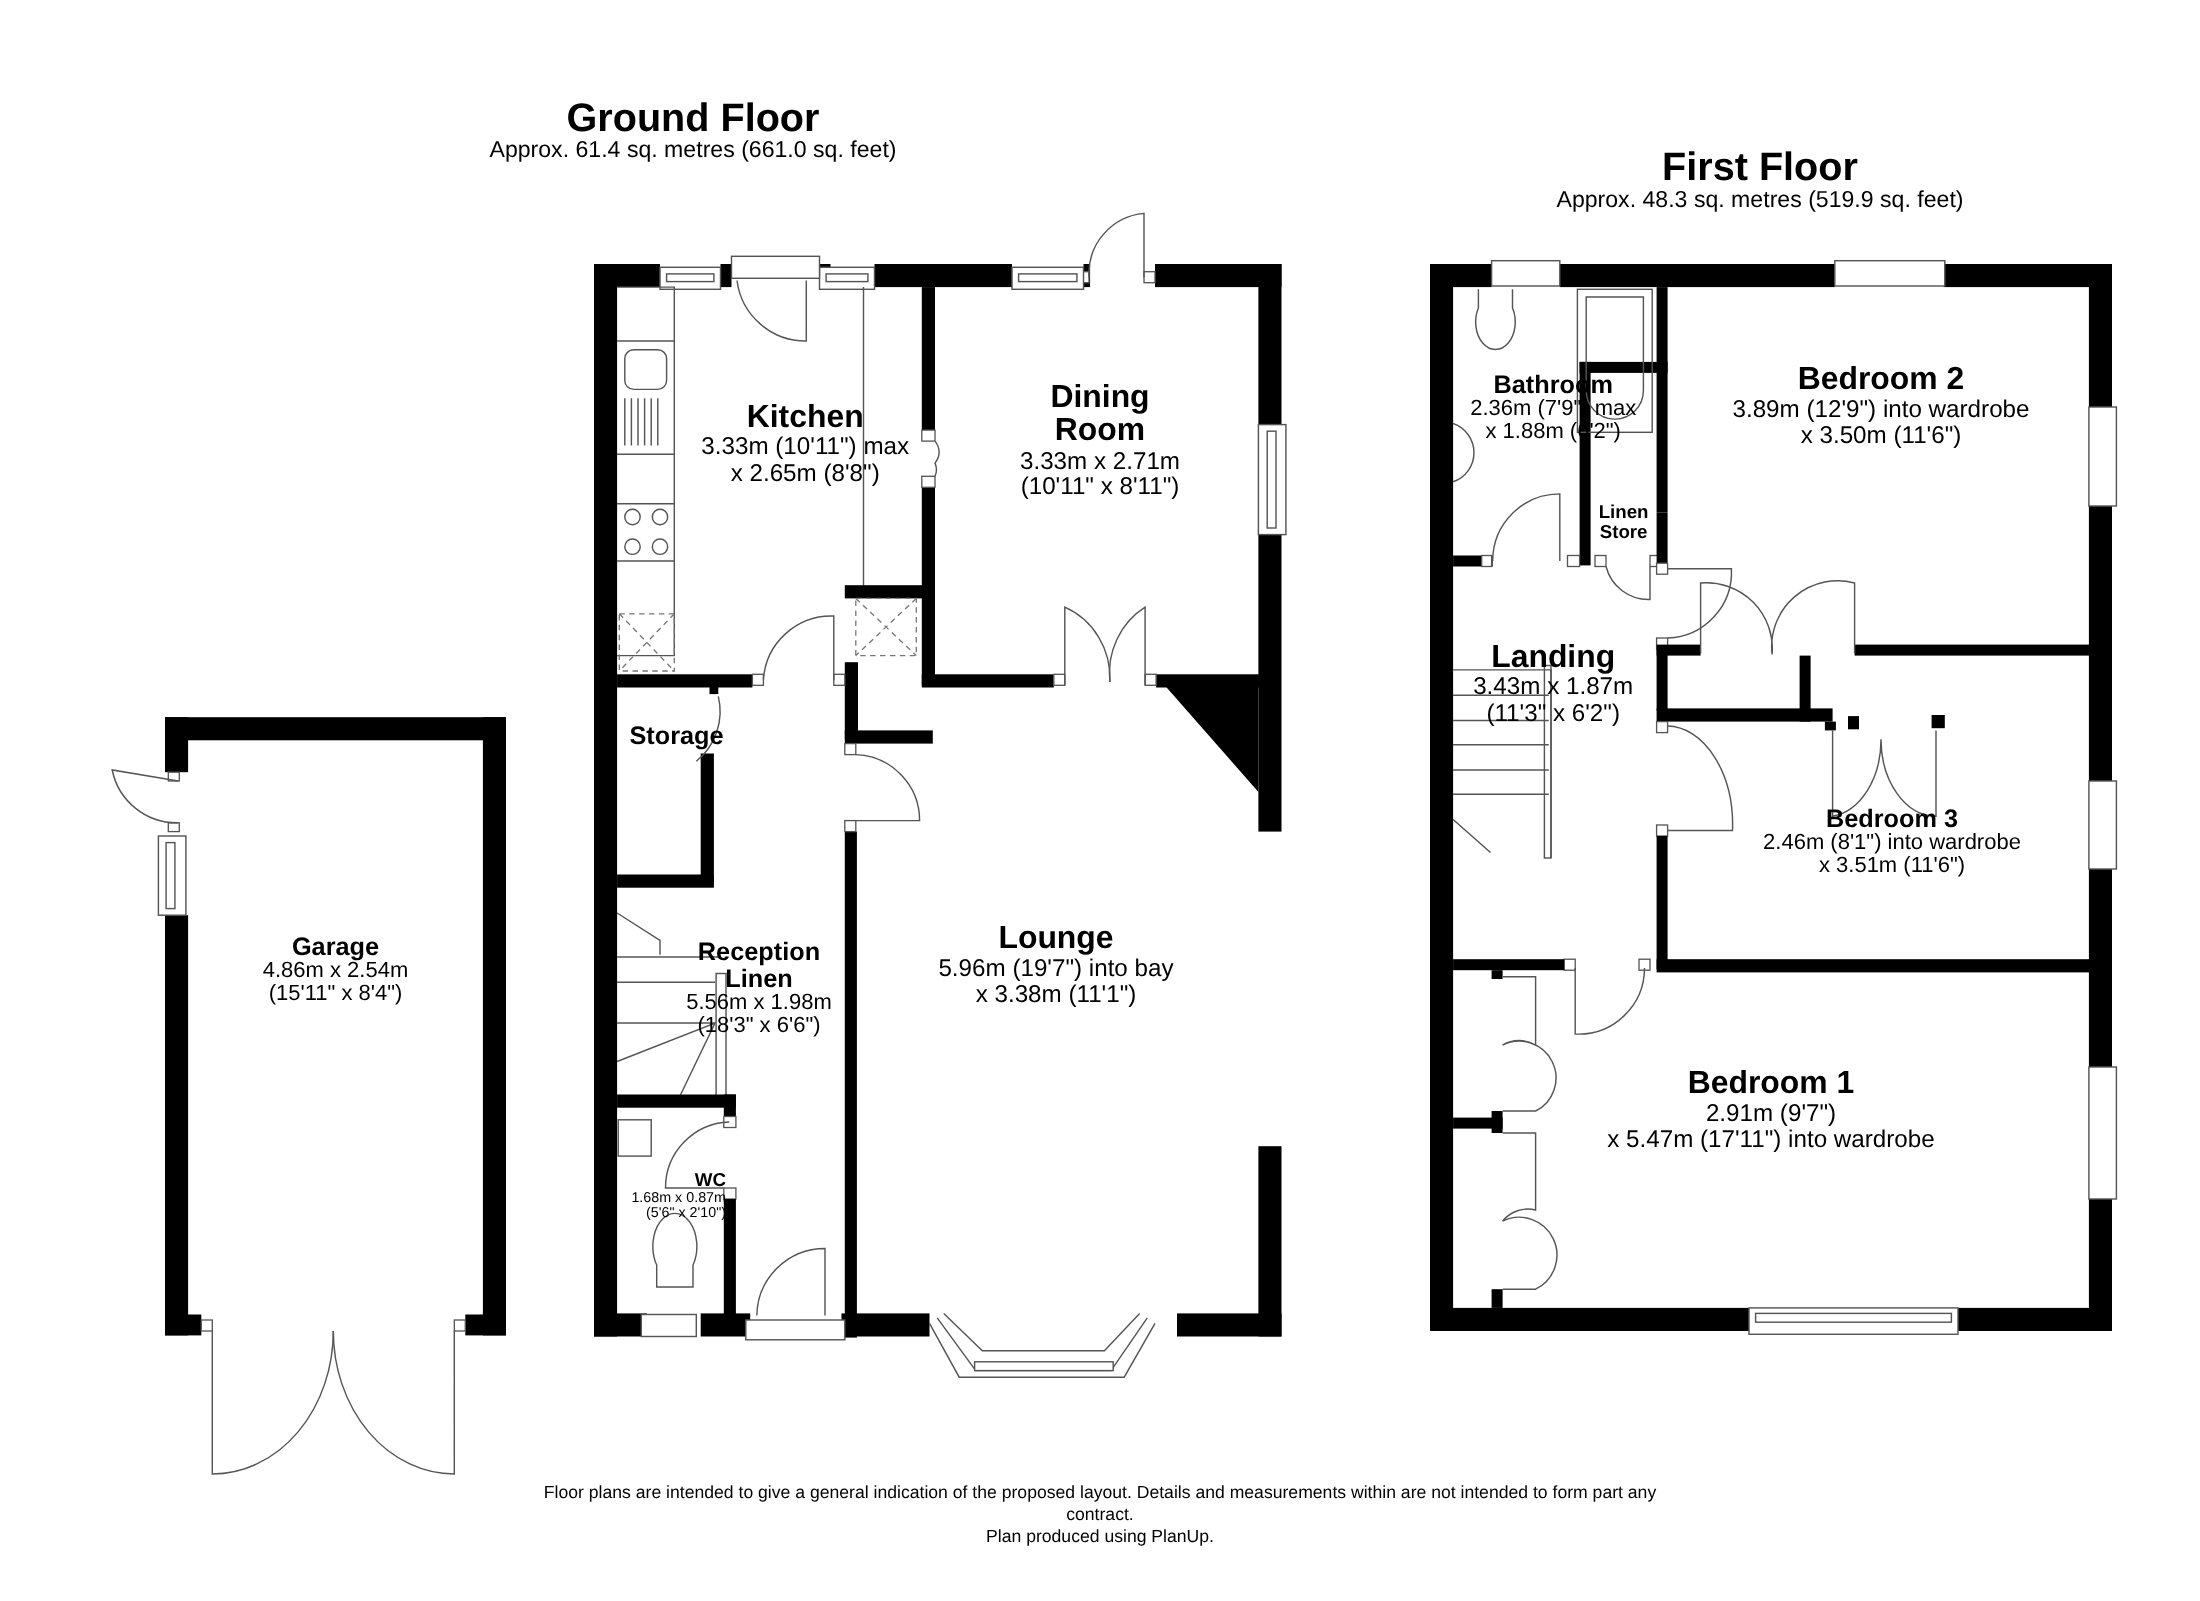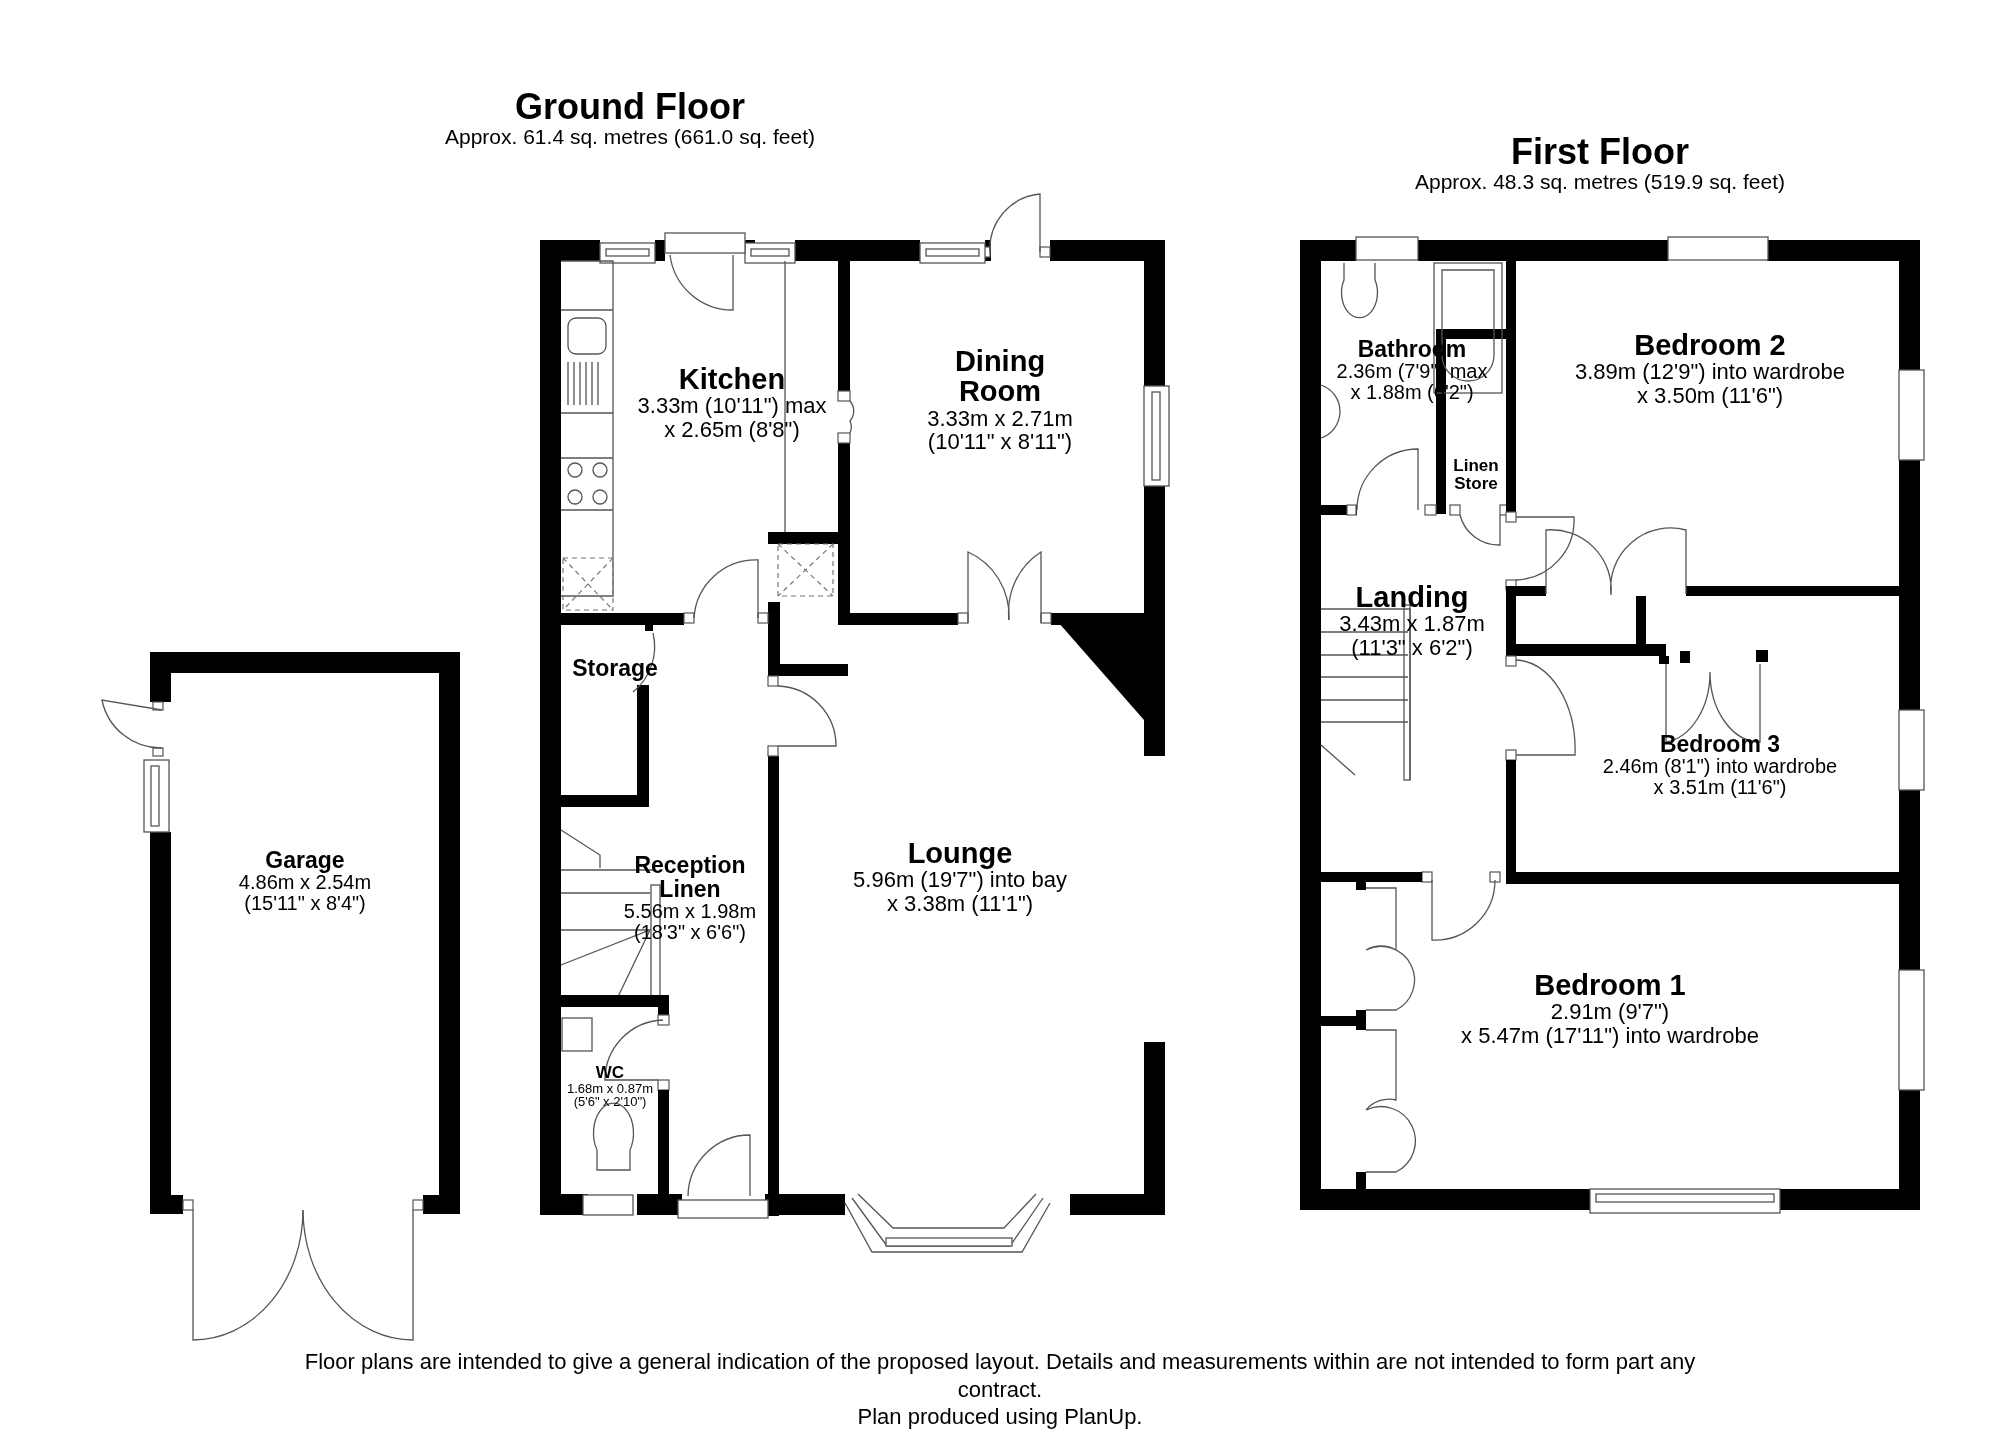--- a/index.html
+++ b/index.html
@@ -13,21 +13,21 @@
   .txt { position: absolute; text-align: center; white-space: nowrap; line-height: 1.05; }
   .title { font-weight: bold; font-size: 36px; }
   .sub { font-size: 21px; }
   .rname { font-weight: bold; font-size: 29px; }
   .rdim { font-size: 22px; }
   .rname-sm { font-weight: bold; font-size: 23px; }
   .rdim-sm { font-size: 20px; }
   .rname-xs { font-weight: bold; font-size: 17px; }
   .rdim-xs { font-size: 13px; }
   .total { font-size: 31px; }
-  .disc { font-size: 22px; line-height: 1.25; }
+  .disc { font-size: 16px; line-height: 1.25; }
 </style>
 </head>
 <body>
 
 <svg class="plan" viewBox="0 0 2000 1455" xmlns="http://www.w3.org/2000/svg">
 
   <g>
     <rect class="wall" x="150" y="652" width="310" height="21"></rect>
     <rect class="wall" x="150" y="652" width="21" height="50"></rect>
     <rect class="wall" x="150" y="832" width="21" height="382"></rect>
@@ -259,21 +259,21 @@
   <div class="rname-sm">Storage</div>
 </div>
 
 <div class="txt" style="left:590px; top:853px; width:200px;">
   <div class="rname-sm">Reception</div>
   <div class="rname-sm">Linen</div>
   <div class="rdim-sm">5.56m x 1.98m</div>
   <div class="rdim-sm">(18'3" x 6'6")</div>
 </div>
 
-<div class="txt" style="left:560px; top:1064px; width:100px;">
+<div class="txt" style="left:560px; top:1064px; width:100px;text-align:right;">
   <div class="rname-xs">WC</div>
   <div class="rdim-xs">1.68m x 0.87m</div>
   <div class="rdim-xs">(5'6" x 2'10")</div>
 </div>
 
 <div class="txt" style="left:810px; top:838px; width:300px;">
   <div class="rname">Lounge</div>
   <div class="rdim">5.96m (19'7") into bay</div>
   <div class="rdim">x 3.38m (11'1")</div>
 </div>

